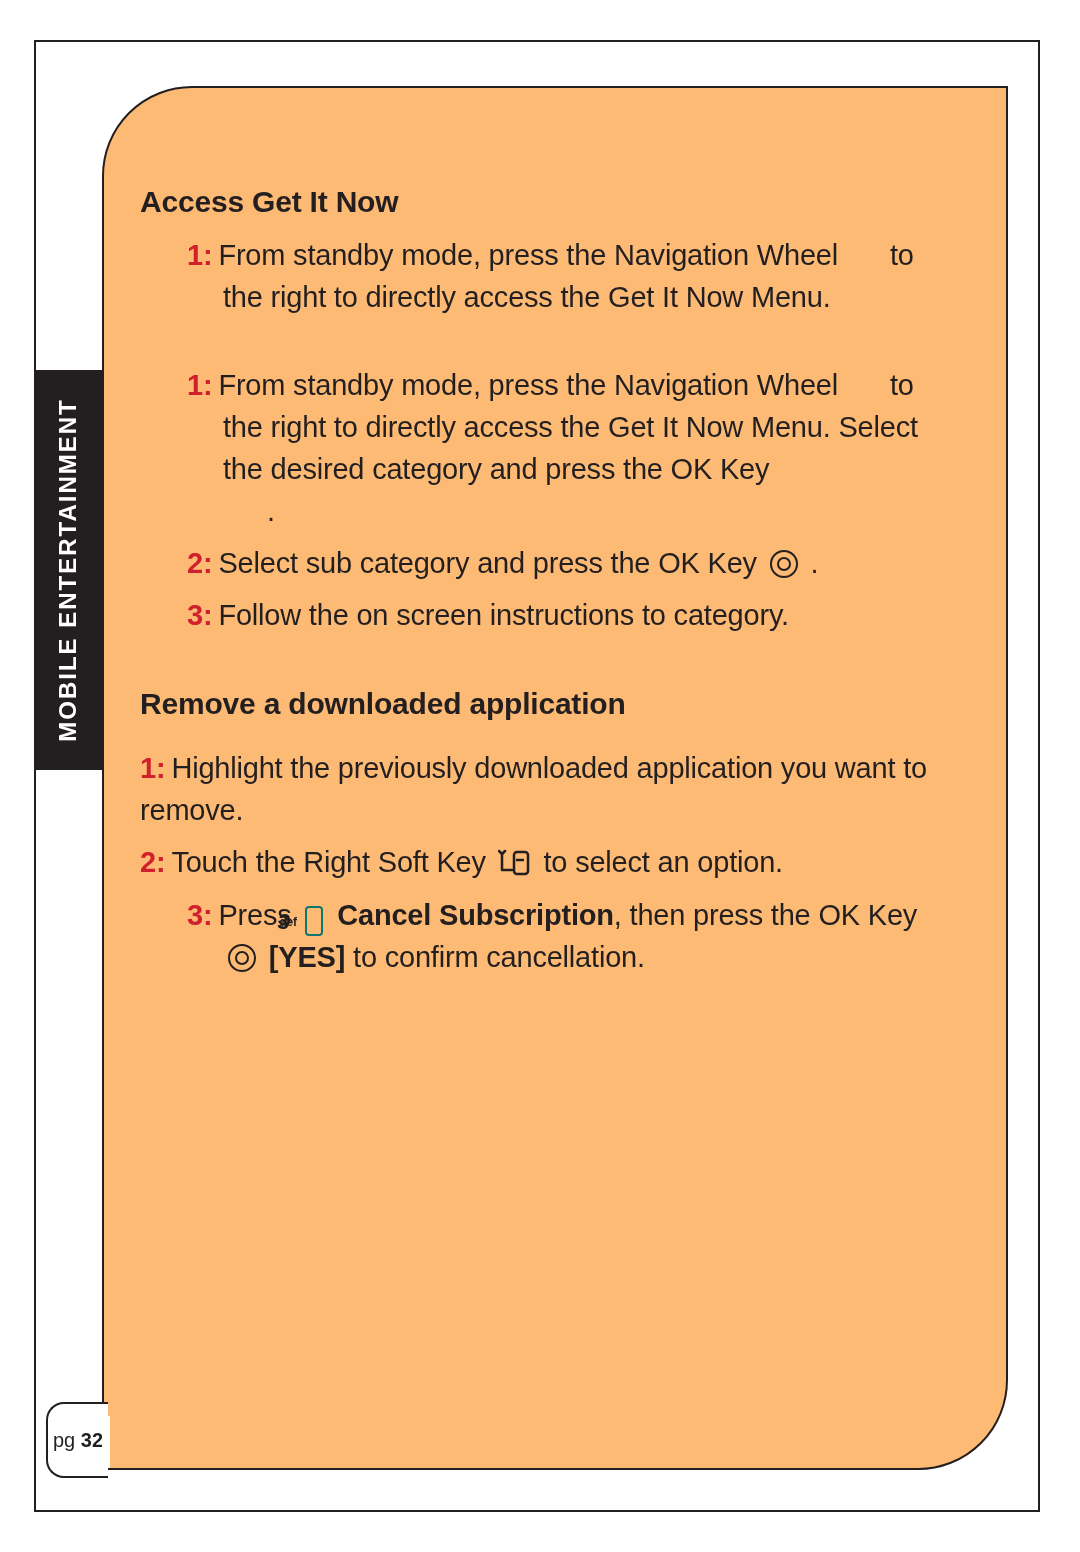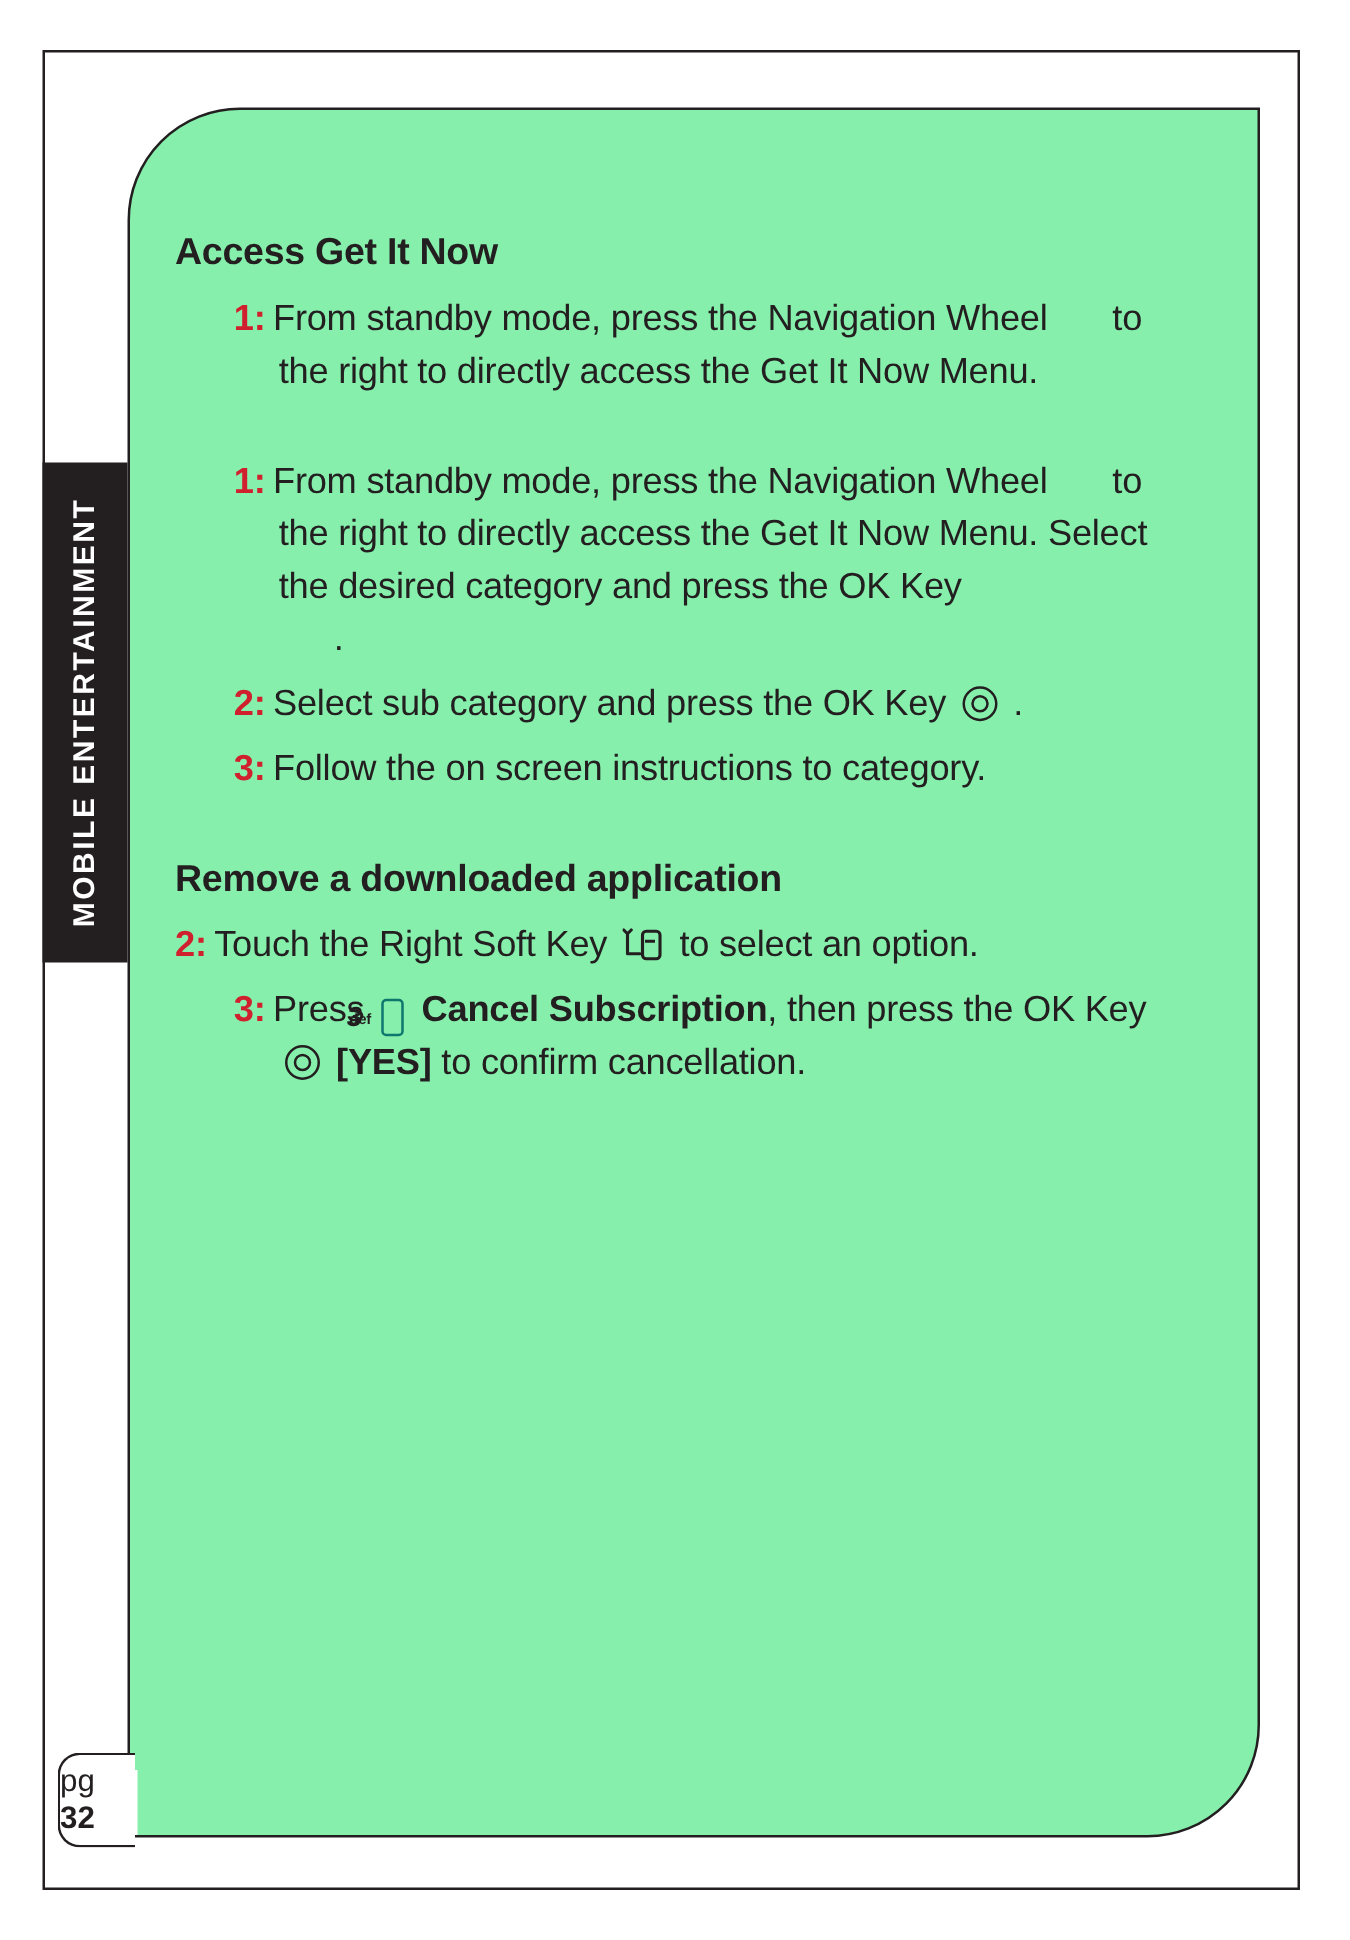--- a/index.html
+++ b/index.html
@@ -33,21 +33,21 @@
   
   .panel {
     position: absolute;
     top: 86px;
     left: 102px;
     right: 72px;
     bottom: 82px;
     border: 2px solid #231f20;
     border-top-left-radius: 90px;
     border-bottom-right-radius: 90px;
-    background: #86efac;
+    background: #fdba74;
     box-sizing: border-box;
     padding: 92px 48px 60px 36px;
   }
 
   
   .side-tab {
     position: absolute;
     top: 370px;
     left: 34px;
     width: 68px;
@@ -91,21 +91,21 @@
   .pg-bump-cover {
     position: absolute;
     left: 102px;
     bottom: 84px;
     width: 8px;
     height: 52px;
     background: #fff;
     z-index: 7;
   }
   .pg-text {
-    font-size: 25px;
+    font-size: 20px;
     color: #231f20;
   }
   .pg-text .n {
     font-weight: 700;
   }
 
   
   .content {
     font-size: 29px;
     line-height: 1.45;
@@ -227,20 +227,23 @@
         </div>
 
         <div class="step hang">
           <span class="num">3:</span><span class="body">Follow the on screen instructions to category.</span>
         </div>
       </div>
 
       <div class="section">
         <div class="section-heading">Remove a downloaded application</div>
 
+        <div class="step" style="margin-top:22px">
+          <span class="num">1:</span><span class="body">Highlight the previously downloaded application you want to remove.</span>
+        </div>
 
         <div class="step">
           <span class="num">2:</span><span class="body"><span>Touch the Right Soft Key</span> <span class="softkey-icon"><svg viewBox="0 0 34 30">
                   <rect x="16" y="4" width="14" height="22" rx="3" fill="none" stroke="#231f20" stroke-width="2.5"></rect>
                   <line x1="18" y1="12" x2="26" y2="12" stroke="#231f20" stroke-width="2.5"></line>
                   <path d="M 4 6 L 4 22 L 14 22" fill="none" stroke="#231f20" stroke-width="2.5" stroke-linecap="round" stroke-linejoin="round"></path>
                   <path d="M 1 3 L 4 6 L 7 3" fill="none" stroke="#231f20" stroke-width="2.5" stroke-linecap="round" stroke-linejoin="round"></path>
                 </svg></span> <span>to select an option.</span></span>
         </div>
 

